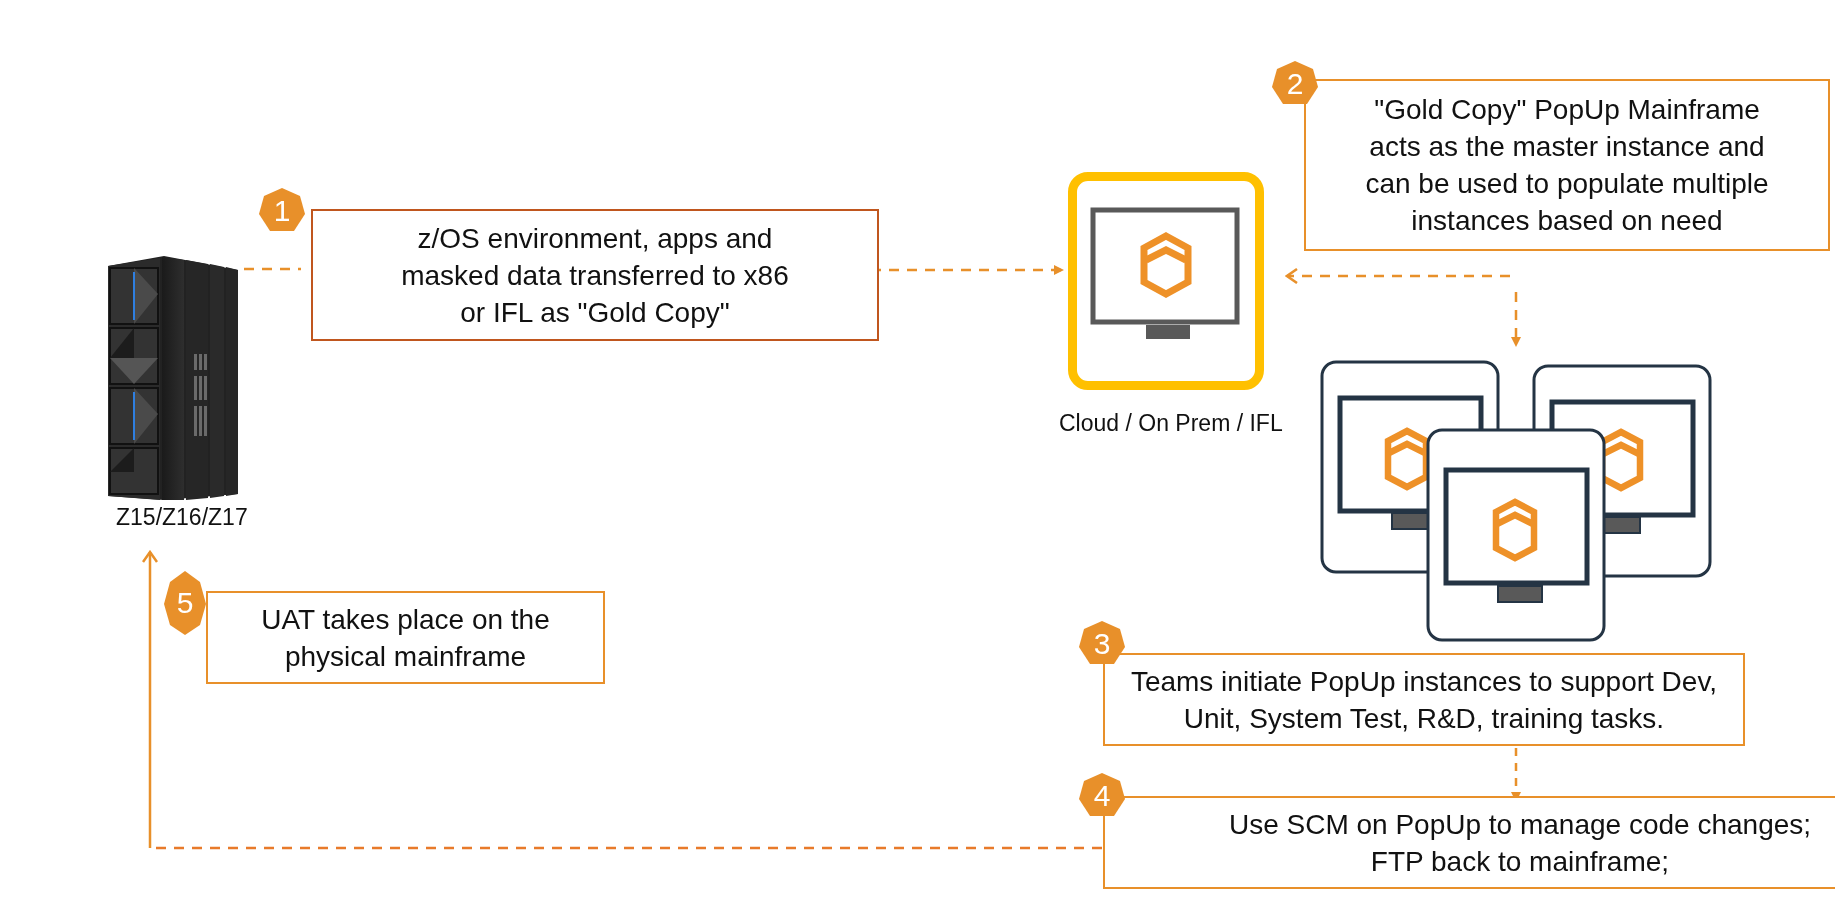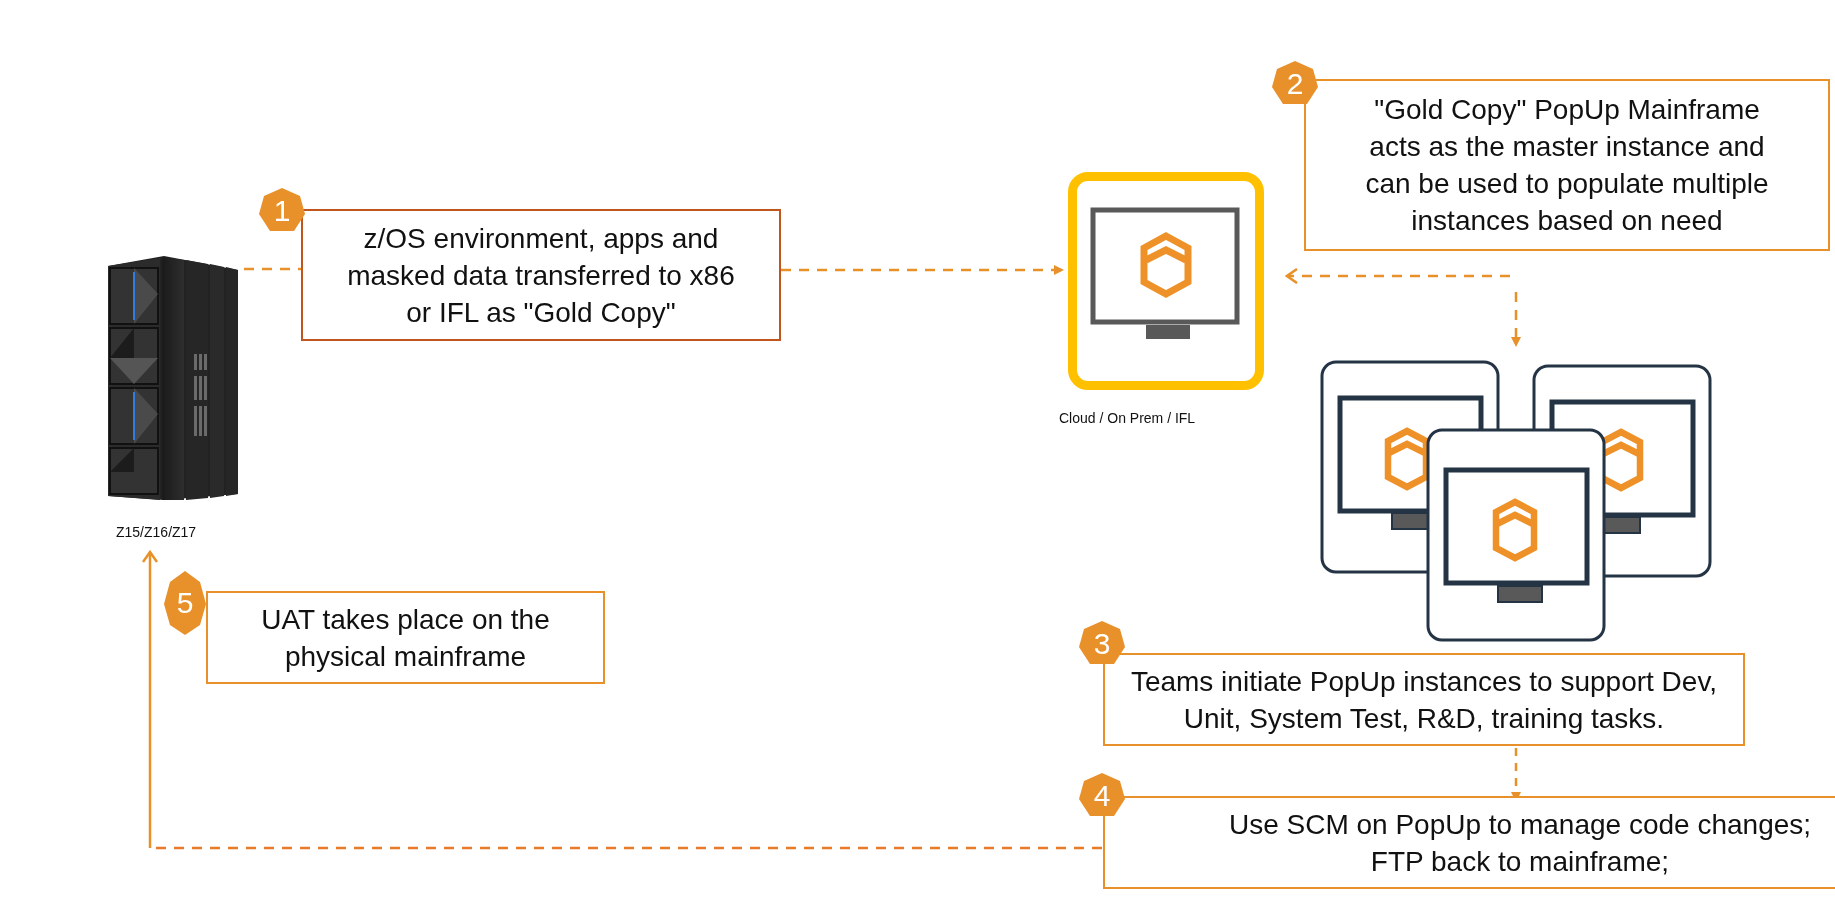--- a/index.html
+++ b/index.html
@@ -9,21 +9,21 @@
   .step-box { position: absolute; box-sizing: border-box; background: #fff;
               border: 2px solid #E8902A; display: flex; align-items: center; justify-content: center;
               text-align: center; font-size: 28px; line-height: 37px; color: #111; }
   .step-box.brown { border-color: #C0561E; }
   .step-box span { white-space: pre-line; display: block; }
   .badge { position: absolute; width: 48px; height: 48px; }
   .badge svg { width: 100%; height: 100%; display: block; }
   .badge .num { position: absolute; left: 0; top: 0; width: 100%; height: 100%;
                 display: flex; align-items: center; justify-content: center;
                 color: #fff; font-size: 30px; font-family: "Liberation Sans", sans-serif; }
-  .caption { position: absolute; font-size: 14px; color: #111; white-space: nowrap; }
+  .caption { position: absolute; font-size: 23px; color: #111; white-space: nowrap; }
   svg.overlay { position: absolute; left: 0; top: 0; }
 </style>
 </head>
 <body>
 
 <svg class="overlay" width="1835" height="898">
   <defs>
     <marker id="arrowFill" markerWidth="10" markerHeight="10" refX="8" refY="5" orient="auto" markerUnits="userSpaceOnUse">
       <path d="M0,0 L10,5 L0,10 z" fill="#E8902A"></path>
     </marker>
@@ -83,23 +83,23 @@
         <rect x="100" y="100" width="3" height="16"></rect>
       <rect x="90" y="122" width="3" height="24"></rect>
         <rect x="95" y="122" width="3" height="24"></rect>
         <rect x="100" y="122" width="3" height="24"></rect>
       <rect x="90" y="152" width="3" height="30"></rect>
         <rect x="95" y="152" width="3" height="30"></rect>
         <rect x="100" y="152" width="3" height="30"></rect>
     </g>
   </svg>
 </div>
-<div class="caption" style="left:116px; top:524px;">Z15/Z16/Z17</div>
-
-<div class="step-box brown" style="left:301px; top:209px; width:480px; height:132px;">
+<div class="caption" style="left:116px; top:504px;">Z15/Z16/Z17</div>
+
+<div class="step-box brown" style="left:311px; top:209px; width:568px; height:132px;">
   <span>z/OS environment, apps and
 masked data transferred to x86
 or IFL as "Gold Copy"</span>
 </div>
 <div class="badge" style="left:258px; top:187px;">
   <svg viewBox="0 0 48 48">
       <polygon points="24,1 42,9 47,27 36,44 12,44 1,27 6,9" fill="#E8902A"></polygon>
     </svg>
   <div class="num">1</div>
 </div>

